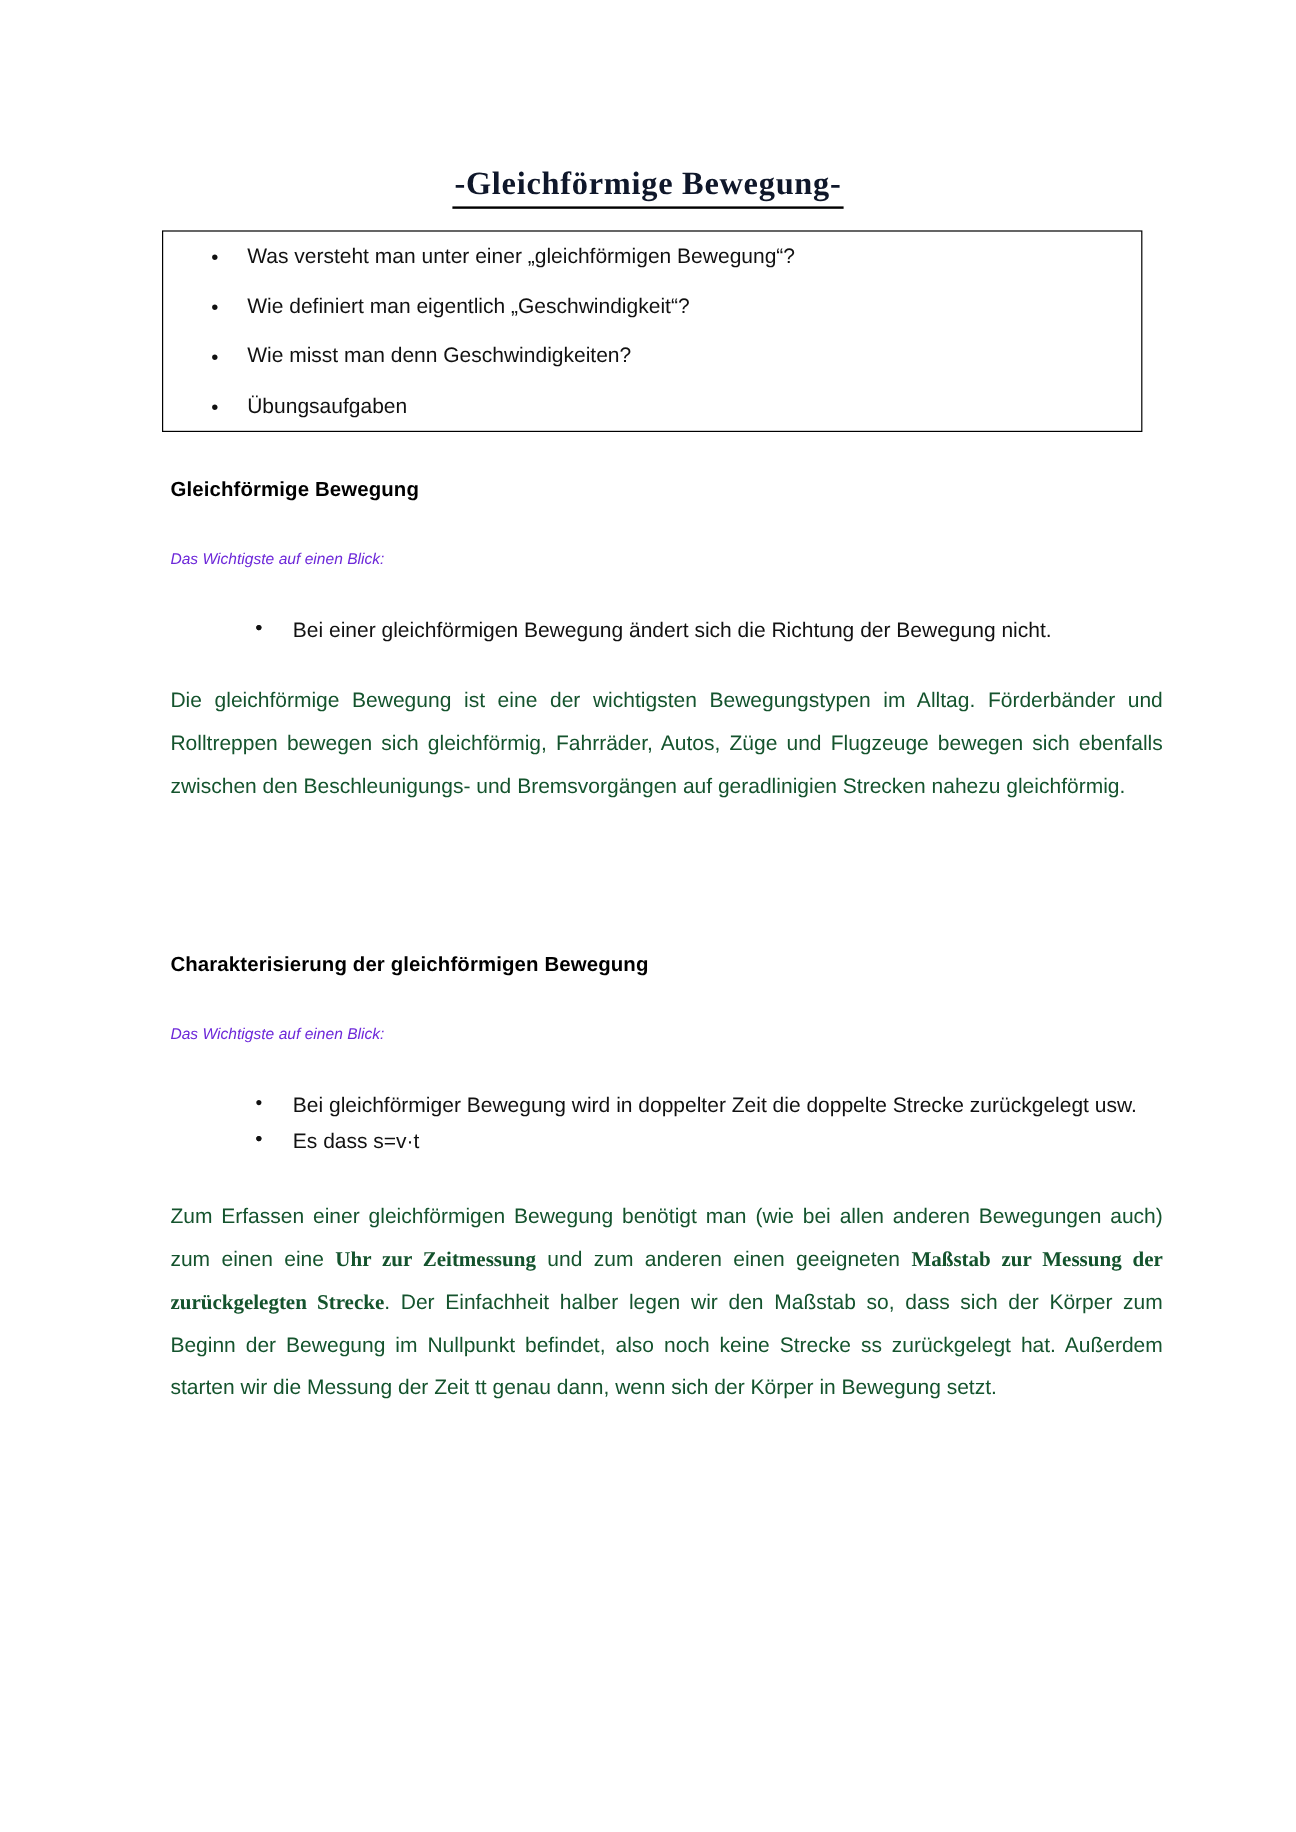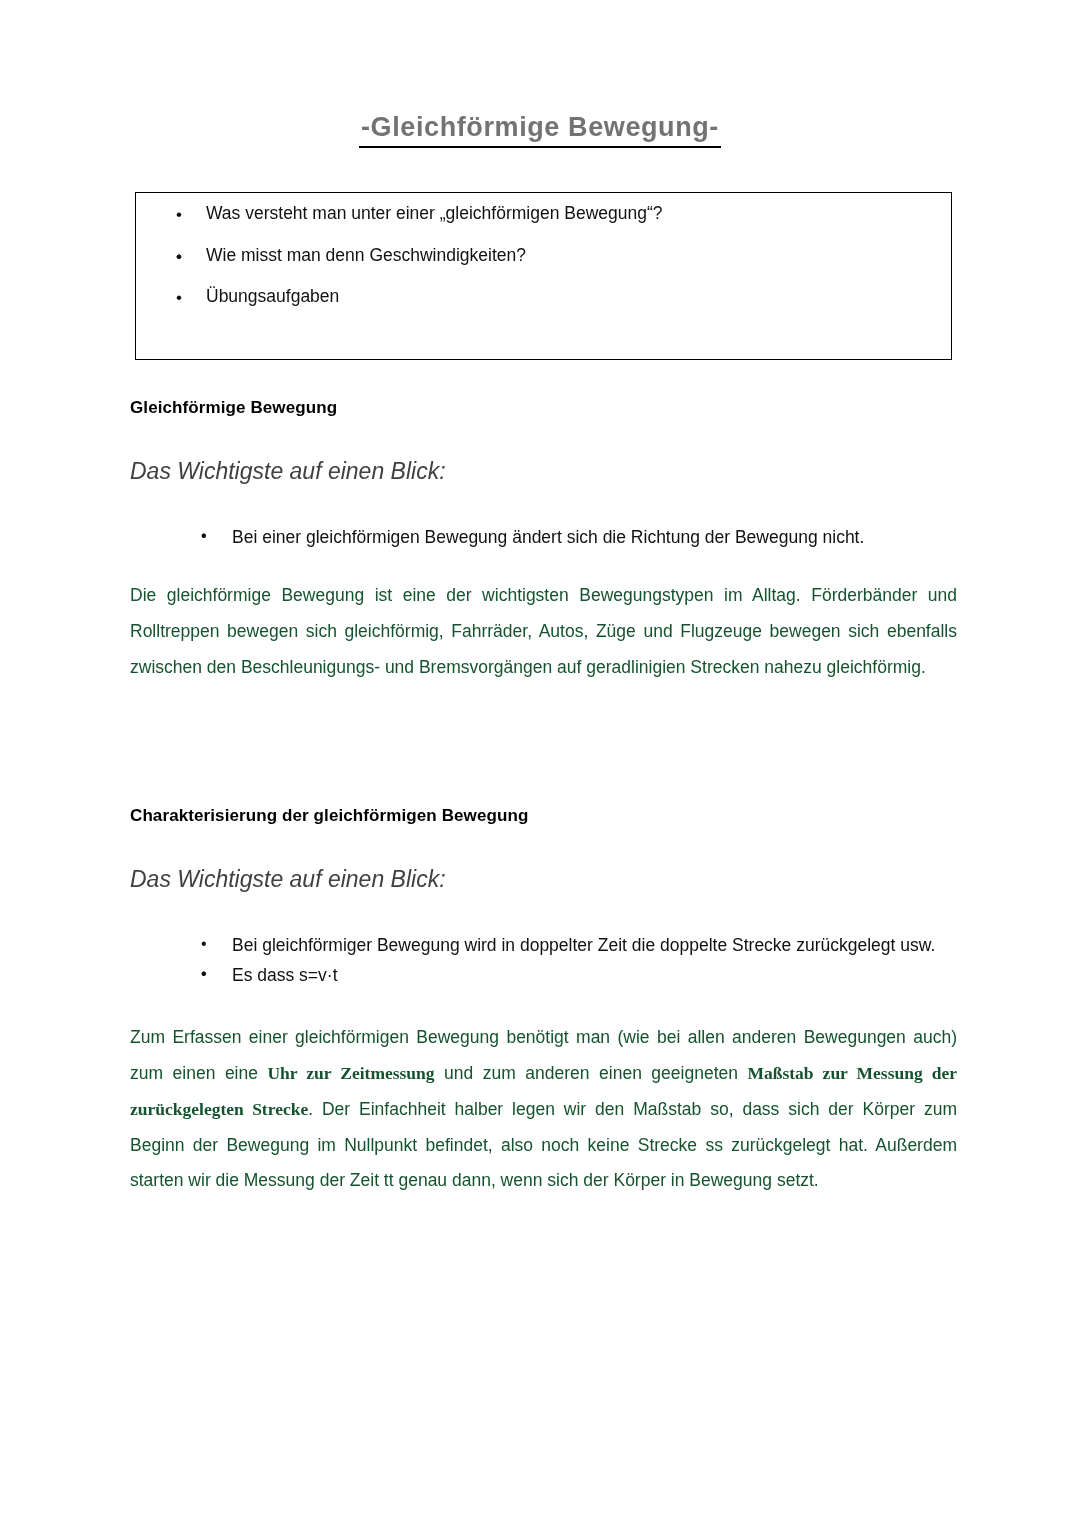--- a/index.html
+++ b/index.html
@@ -19,29 +19,29 @@
 
   .page {
     position: absolute;
     inset: 0;
     background: #ffffff;
   }
 
   
   .doc-title {
     position: absolute;
-    top: 112px;
+    top: 138px;
     left: 0;
     width: 1080px;
     text-align: center;
-    font-family: Liberation Sans, sans-serif;
+    font-family: Liberation Serif, serif;
     font-weight: bold;
     font-size: 27px;
     letter-spacing: 0.6px;
-    color: #737373;
+    color: #0f172a;
   }
   .doc-title .ul {
     display: inline-block;
     border-bottom: 2.5px solid #000;
     padding: 0 2px 3px 2px;
     line-height: 1.1;
   }
 
   
   .question-box {
@@ -72,40 +72,40 @@
     position: absolute;
     left: 40px;
     top: 1px;
     font-size: 17px;
     line-height: 1;
   }
 
   
   .content {
     position: absolute;
-    left: 130px;
+    left: 142px;
     top: 398px;
     width: 827px;
   }
 
   h2.section-heading {
     font-size: 17px;
     font-weight: bold;
     margin: 0;
     line-height: 1.2;
     color: #000;
     letter-spacing: 0.1px;
   }
 
   p.lead-italic {
-    font-size: 23px;
+    font-size: 13px;
     font-style: italic;
     margin: 0;
     line-height: 1.2;
-    color: #404040;
+    color: #6d28d9;
   }
 
   ul.inner-list {
     list-style: none;
     margin: 0;
     padding: 0;
   }
   ul.inner-list li {
     position: relative;
     font-size: 17.5px;
@@ -148,20 +148,21 @@
   </div>
 
   <div class="question-box">
     <ul>
       <li>
         <span class="bullet">•</span>
         <span>Was versteht man unter einer „gleichförmigen Bewegung“?</span>
       </li>
       <li>
         <span class="bullet">•</span>
+        <span>Wie definiert man eigentlich „Geschwindigkeit“?</span>
       </li>
       <li>
         <span class="bullet">•</span>
         <span>Wie misst man denn Geschwindigkeiten?</span>
       </li>
       <li>
         <span class="bullet">•</span>
         <span>Übungsaufgaben</span>
       </li>
     </ul>

